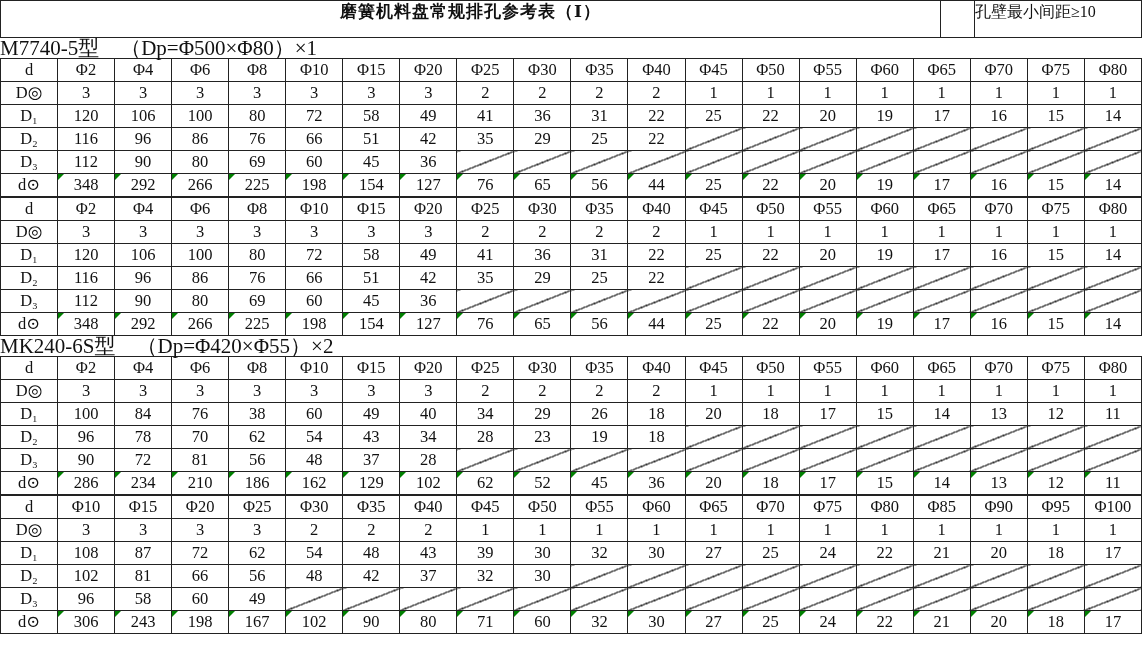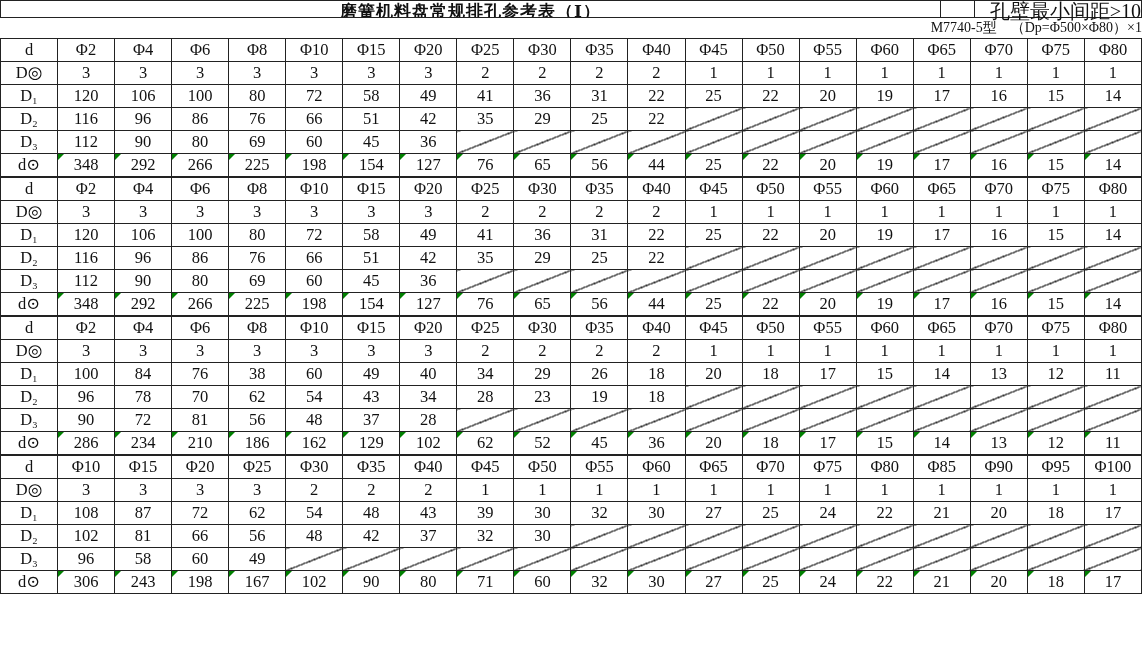--- a/index.html
+++ b/index.html
@@ -1,27 +1,27 @@
 <!DOCTYPE html>
 <html style="--flag-green: #008000;"><head>
 <meta charset="utf-8">
 <style>
   html,body{margin:0;padding:0;background:#ffffff;overflow:hidden;}
   body{width:1142px;height:668px;font-family:"Liberation Serif","DejaVu Serif","DejaVu Sans",serif;color:#111;}
   .page{width:1142px;height:668px;box-sizing:border-box;}
 
   
-  .titlebar{display:flex;height:18px;box-sizing:border-box;border:1px solid #222;}
+  .titlebar{display:flex;height:38px;box-sizing:border-box;border:1px solid #222;}
   .title-cell{flex:1;text-align:center;font-weight:bold;font-size:17px;line-height:21px;
     letter-spacing:1px;white-space:nowrap;overflow:hidden;}
   .spacer-cell{width:35px;box-sizing:border-box;border-left:1px solid #222;border-right:1px solid #222;}
-  .note-cell{width:166px;box-sizing:border-box;text-align:right;font-size:20px;line-height:21px;white-space:nowrap;}
+  .note-cell{width:166px;box-sizing:border-box;text-align:left;font-size:16px;line-height:21px;white-space:nowrap;}
 
   
-  .section-header{height:20px;line-height:20px;text-align:right;font-size:14px;white-space:nowrap;}
+  .section-header{height:20px;line-height:20px;text-align:left;font-size:21px;white-space:nowrap;}
 
   
   table.grid{table-layout:fixed;width:1142px;border-collapse:collapse;}
   table.grid td{border:1px solid #222;text-align:center;vertical-align:middle;
     font-size:16.5px;padding:0;height:22px;line-height:22px;overflow:hidden;white-space:nowrap;
     position:relative;}
   table.grid td.lbl{font-size:16.5px;}
 
   
   td.diag{background-image:linear-gradient(to bottom right,
@@ -357,20 +357,21 @@
           <td class="flag">20<span></span></td>
           <td class="flag">19<span></span></td>
           <td class="flag">17<span></span></td>
           <td class="flag">16<span></span></td>
           <td class="flag">15<span></span></td>
           <td class="flag">14<span></span></td>
         </tr>
       </tbody>
     </table>
 
+  <div class="section-header">MK240-6S型　（Dp=Φ420×Φ55）×2</div>
   <table class="grid">
       <colgroup>
         <col style="width: 57px;">
         <col>
         <col>
         <col>
         <col>
         <col>
         <col>
         <col>

